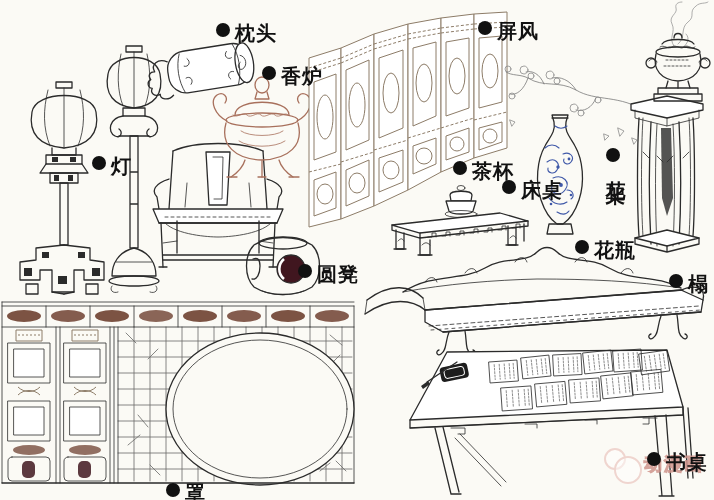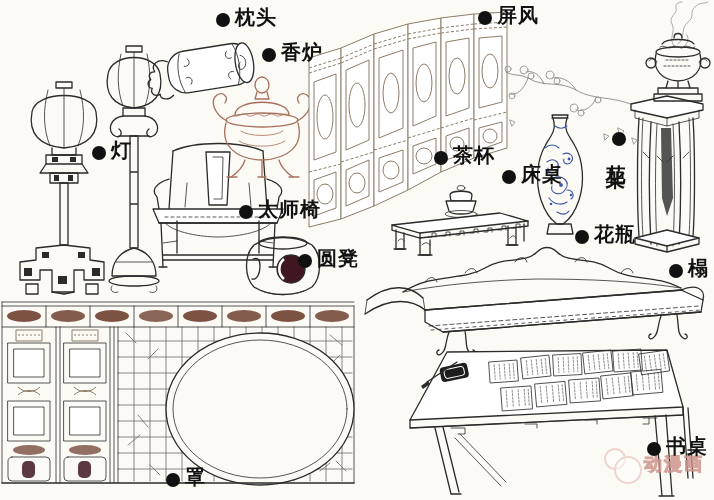--- a/index.html
+++ b/index.html
@@ -12,22 +12,22 @@
   #canvas{position:relative;width:714px;height:500px;background:var(--background);overflow:hidden;margin:0 auto;}
   .item{position:absolute;}
   .item svg{display:block;overflow:visible;}
   .ink{stroke:var(--ink);fill:none;stroke-width:1.3;stroke-linecap:round;stroke-linejoin:round;}
   .ink-thin{stroke:var(--ink);fill:none;stroke-width:.8;stroke-linecap:round;stroke-linejoin:round;}
   .fill-ink{fill:var(--ink);stroke:none;}
   .pink,.pink .ink,.pink .ink-thin{stroke:var(--burner-pink);}
   .tan{stroke:var(--screen-tan);fill:none;stroke-width:1;stroke-linejoin:round;}
   .blue{stroke:var(--vase-blue);fill:none;stroke-width:1.1;stroke-linecap:round;}
   .blue-fill{fill:var(--vase-blue);stroke:none;}
-  .label{position:absolute;display:flex;align-items:flex-end;gap:5px;font-weight:bold;
-         font-size:20px;color:var(--label);z-index:20;line-height:1;letter-spacing:1px;white-space:nowrap;}
+  .label{position:absolute;display:flex;align-items:flex-start;gap:5px;font-weight:bold;
+         font-size:20px;color:var(--label);z-index:20;line-height:1;letter-spacing:1px;white-space:nowrap;margin-top:16px;}
   .label .dot{width:14px;height:14px;border-radius:50%;background:var(--label);flex:0 0 auto;}
   .label.vertical{flex-direction:column;gap:3px;}
   .label.vertical .txt{writing-mode:vertical-rl;text-orientation:upright;letter-spacing:2px;}
   #watermark{position:absolute;left:604px;top:446px;z-index:10;display:flex;align-items:center;opacity:.85;}
   #watermark .wm-logo{position:relative;width:40px;height:36px;}
   #watermark .wm-logo i{position:absolute;border:2px solid #eecfc9;border-radius:50%;background:rgba(255,255,255,.5);}
   #watermark .wm-c1{left:0;top:2px;width:18px;height:18px;}
   #watermark .wm-c2{left:10px;top:10px;width:24px;height:24px;}
   #watermark .wm-text{font-size:18px;font-weight:bold;color:var(--watermark-pink);
     letter-spacing:2px;-webkit-text-stroke:1px #cf948c;}
@@ -468,37 +468,33 @@
         <i class="wm-c1"></i>
         <i class="wm-c2"></i>
       </span>
     <span class="wm-text">动漫画</span>
   </div>
 
   <div class="label" style="left:216px;top:7px">
       <span class="dot"></span>
       <span class="txt">枕头</span>
     </div>
-  <div class="label" style="left:262px;top:42px">
+  <div class="label" style="left:262px;top:50px">
       <span class="dot"></span>
       <span class="txt">香炉</span>
     </div>
   <div class="label" style="left:478px;top:5px">
       <span class="dot"></span>
       <span class="txt">屏风</span>
     </div>
   <div class="label" style="left:92px;top:140px">
       <span class="dot"></span>
       <span class="txt">灯</span>
     </div>
-  <div class="label" style="left:239px;top:199px">
-      <span class="dot"></span>
-      <span class="txt">太师椅</span>
-    </div>
-  <div class="label" style="left:434px;top:145px">
+  <div class="label" style="left:453px;top:145px">
       <span class="dot"></span>
       <span class="txt">茶杯</span>
     </div>
   <div class="label" style="left:502px;top:164px">
       <span class="dot"></span>
       <span class="txt">床桌</span>
     </div>
   <div class="label vertical" style="left:606px;top:132px">
       <span class="dot"></span>
       <span class="txt">花架</span>

